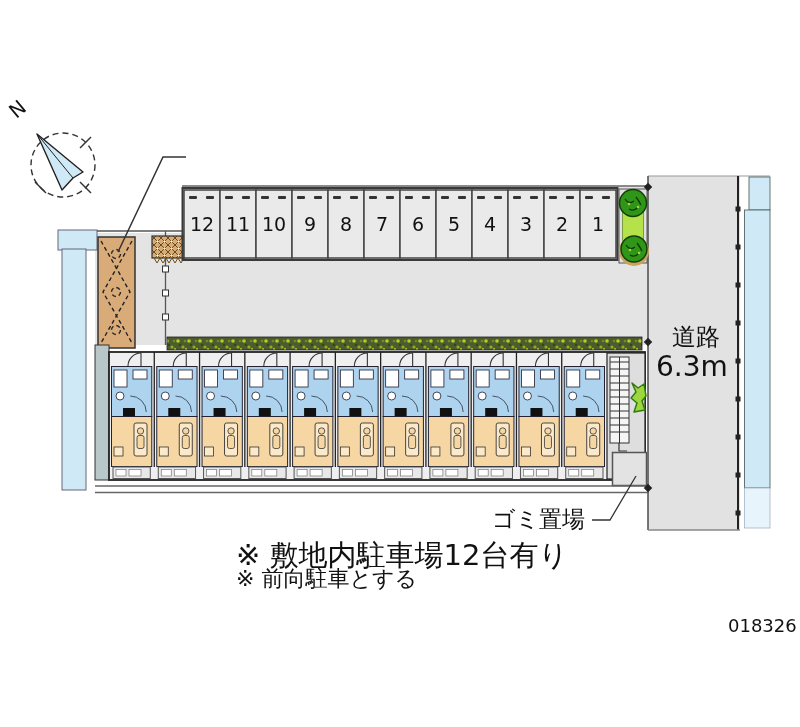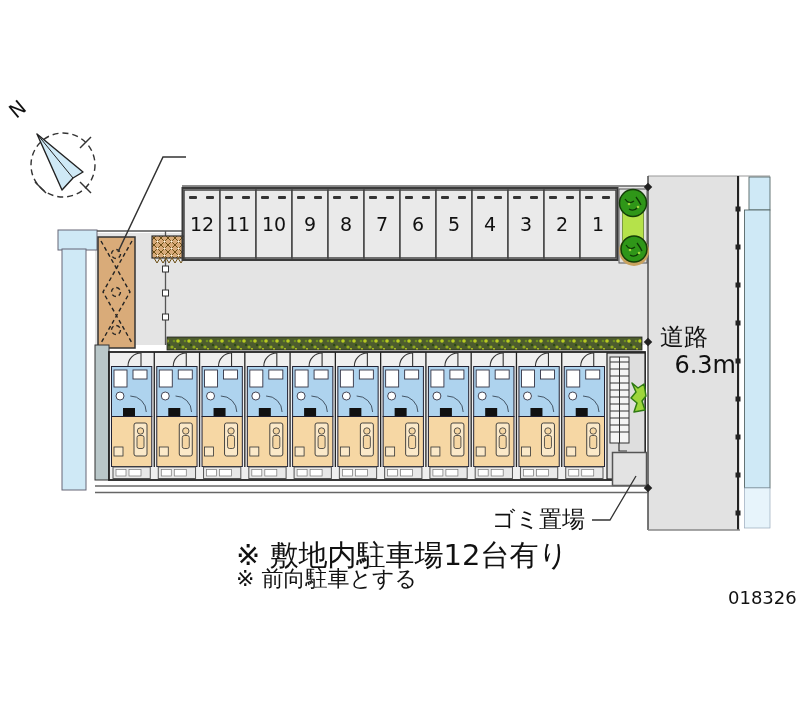--- a/index.html
+++ b/index.html
@@ -471,23 +471,23 @@
     <g>
       <polygon points="37,134 83,172 73,178 62,190" fill="#cfe9f6" stroke="#222" stroke-width="1.4" stroke-linejoin="round"></polygon>
       <line x1="37" y1="134" x2="73" y2="178" stroke="#222" stroke-width="1"></line>
     </g>
   </g>
 </svg>
 
 <div class="lbl" style="left:10px;top:98px;font-size:20px;transform:rotate(-40deg);">N</div>
 
 
-<div class="lbl" style="left:660px;top:324px;width:72px;font-size:24px;">道路</div>
-<div class="lbl" style="left:656px;top:352px;width:80px;text-align:right;font-size:24px;">6.3m</div>
+<div class="lbl" style="left:660px;top:324px;width:72px;text-align:center;font-size:24px;">道路</div>
+<div class="lbl" style="left:656px;top:352px;width:80px;text-align:left;font-size:28px;">6.3m</div>
 
 <div class="lbl" style="left:492px;top:507px;font-size:23px;text-align:right;">ゴミ置場</div>
 
 <div class="lbl" style="left:236px;top:540px;font-size:29px;">※ 敷地内駐車場12台有り</div>
 <div class="lbl" style="left:236px;top:567px;font-size:22px;">※ 前向駐車とする</div>
 
-<div class="lbl" style="left:728px;top:588px;font-size:18px;">018326</div>
+<div class="lbl" style="left:728px;top:616px;font-size:18px;">018326</div>
 
 </div>
 
 </body></html>

